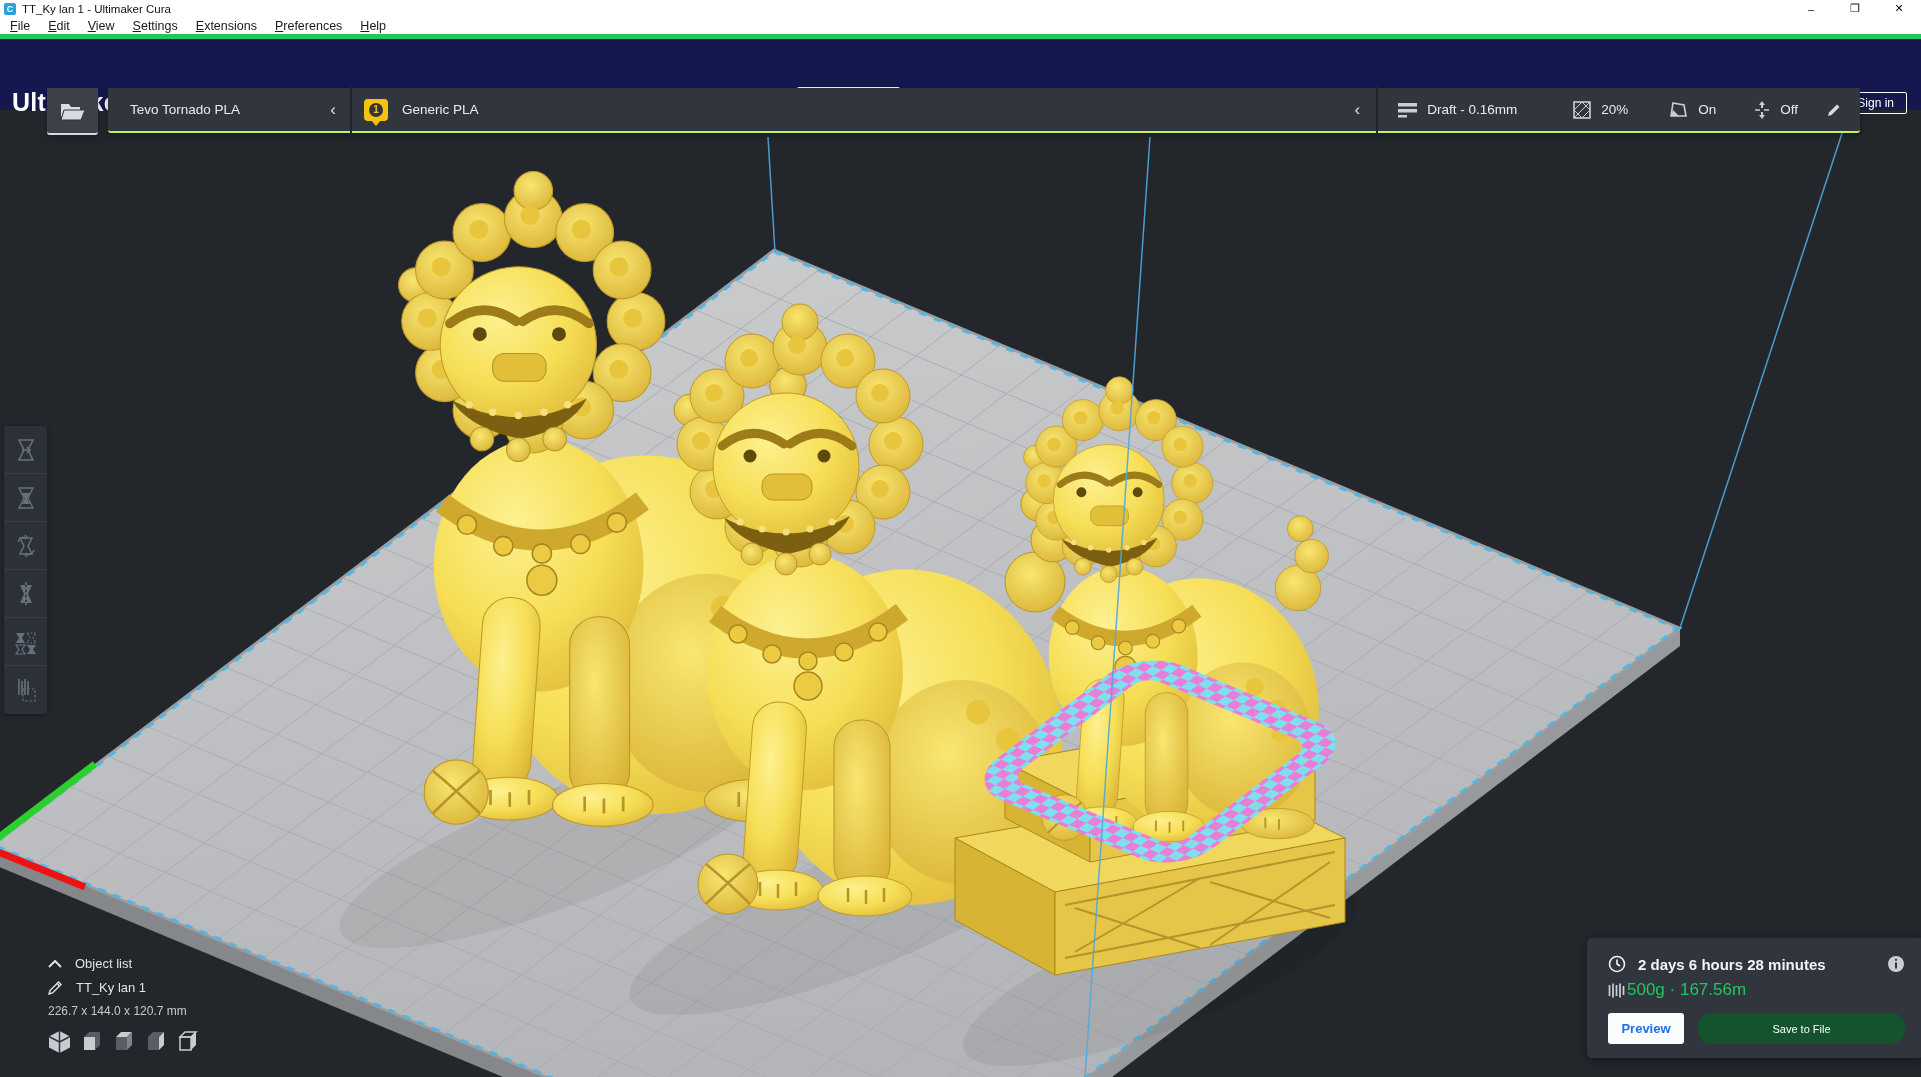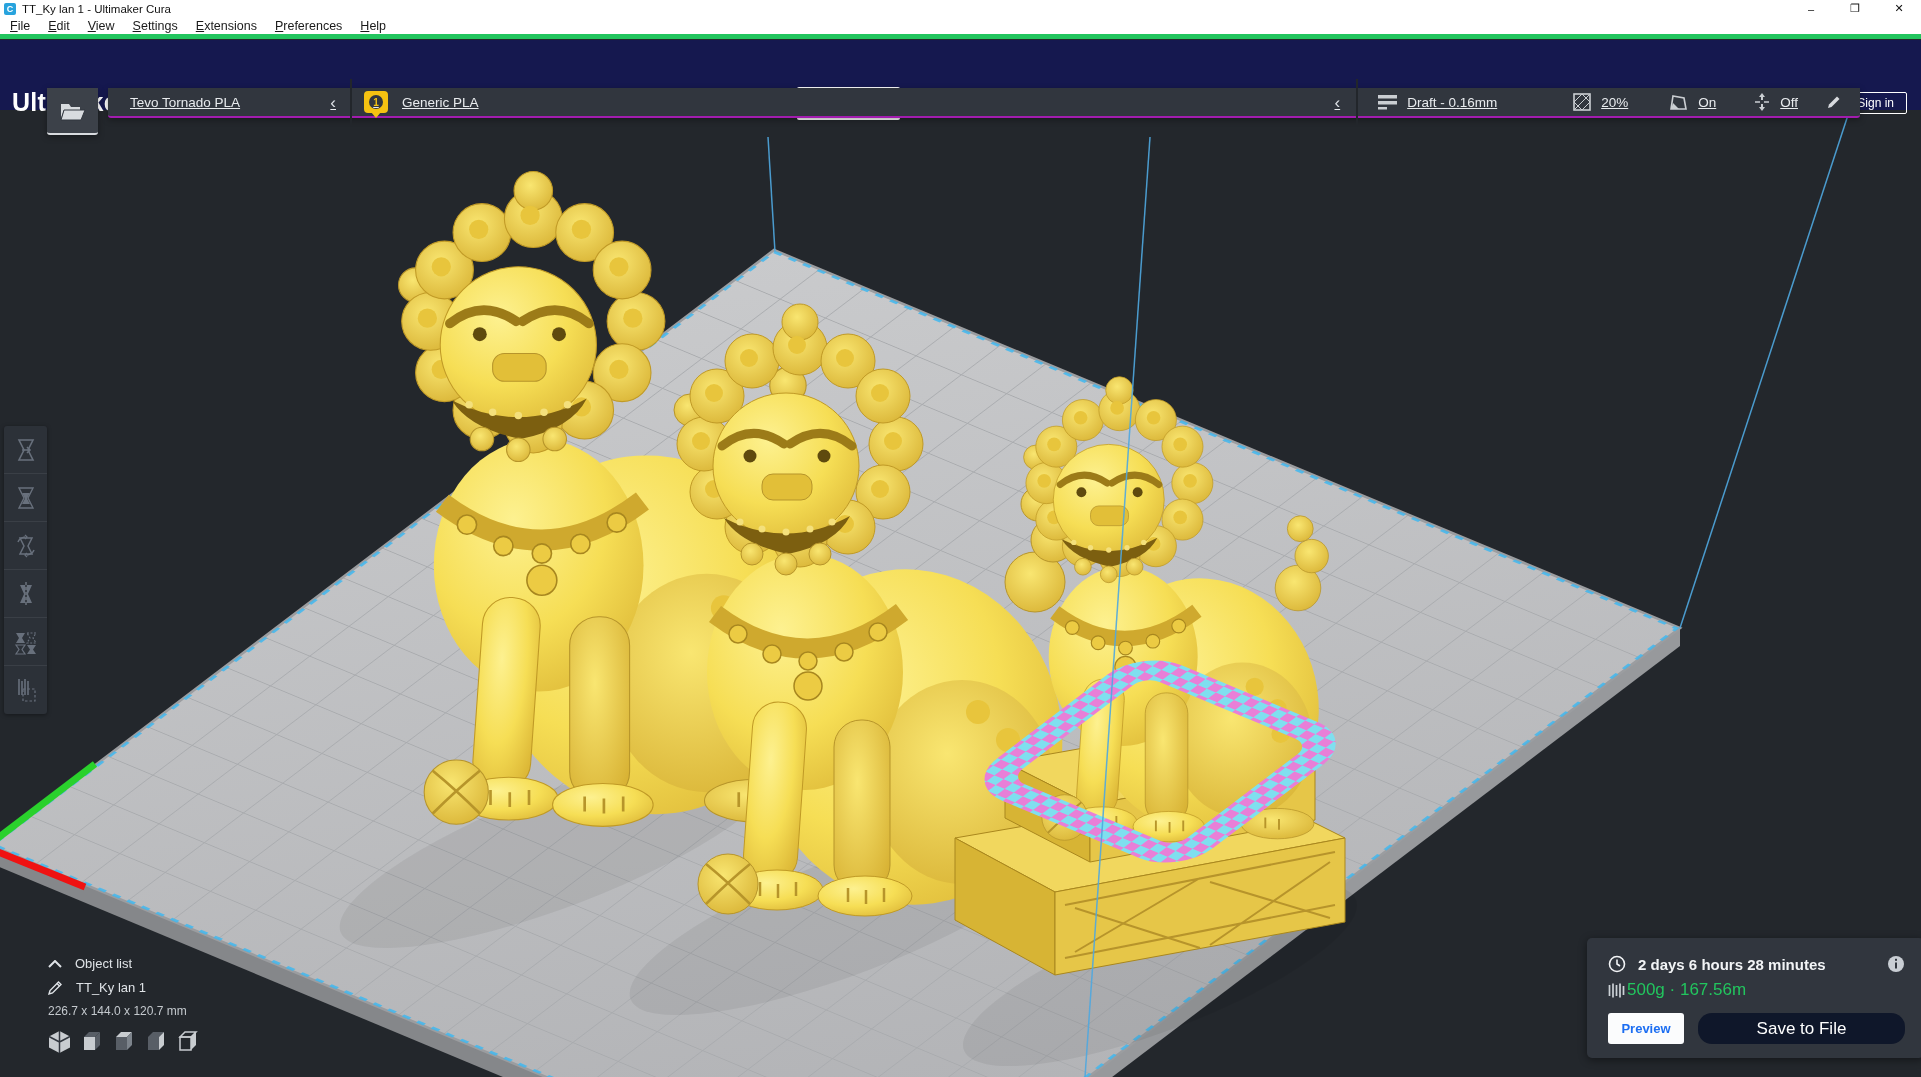--- a/index.html
+++ b/index.html
@@ -32,23 +32,23 @@
          font-size:12px; font-weight:600; letter-spacing:1px; color:#8b90a6; }
   .tab.active { background:#ffffff; color:#15184f; border-radius:2px; }
   .hdr-buttons { position:absolute; right:14px; top:52px; display:flex; gap:13px; }
   .hdr-btn { height:22px; padding:0 12px; border:1px solid #ffffff; border-radius:2px; color:#fff;
              font-size:12px; display:flex; align-items:center; background:transparent; }
 
   
   .folder-btn { position:absolute; left:47px; top:88px; width:51px; height:47px; background:#3c4149;
                 border-bottom:2px solid #d8dbdf; border-radius:0 0 3px 3px; display:flex;
                 align-items:center; justify-content:center; z-index:30; box-shadow:0 2px 6px rgba(0,0,0,.35); }
-  .stage-panel { position:absolute; left:108px; top:88px; width:1752px; height:30px; background:#31363e;
-                 border-bottom:2px solid #a21caf; border-radius:0 0 3px 3px; display:flex; align-items:center;
-                 z-index:30; box-shadow:0 2px 6px rgba(0,0,0,.35); color:#e8ebee; font-size:13.5px;text-decoration:underline; }
+  .stage-panel { position:absolute; left:108px; top:88px; width:1752px; height:45px; background:#31363e;
+                 border-bottom:2px solid #bef264; border-radius:0 0 3px 3px; display:flex; align-items:center;
+                 z-index:30; box-shadow:0 2px 6px rgba(0,0,0,.35); color:#e8ebee; font-size:13.5px; }
   .printer-sec { width:242px; display:flex; align-items:center; padding:0 14px 0 22px; height:100%; }
   .printer-name { flex:1; }
   .chev { font-size:17px; color:#dfe3e8; line-height:1; }
   .vdiv { width:2px; height:47px; background:#22262b; }
   .material-sec { display:flex; align-items:center; padding-left:12px; height:100%; }
   .extruder-badge { position:relative; width:24px; height:22px; background:#f5c211; border-radius:4px;
                     display:flex; align-items:center; justify-content:center; margin-right:14px; }
   .extruder-badge::after { content:""; position:absolute; left:7px; bottom:-5px; border-left:5px solid transparent;
                     border-right:5px solid transparent; border-top:6px solid #f5c211; }
   .extruder-num { width:14px; height:14px; background:#31363e; border-radius:50%; color:#f5c211;
@@ -74,22 +74,22 @@
 
   
   .output { position:absolute; left:1587px; top:938px; width:337px; height:120px; background:#31363e;
             border-radius:5px; z-index:10; padding:17px 19px 8px 21px; box-shadow:0 2px 8px rgba(0,0,0,.45); }
   .out-row { display:flex; align-items:center; }
   .time-text { font-size:15px; font-weight:bold; color:#f2f4f6; margin-left:12px; flex:1; }
   .usage-text { font-size:17px; color:#22c55e; margin-left:2px; }
   .out-btns { display:flex; margin-top:13px; }
   .btn-preview { width:76px; height:31px; background:#fbfcfd; color:#1c6ef2; font-weight:600;
                  font-size:13px; border:none; border-radius:3px; }
-  .btn-save { flex:1; height:31px; margin-left:14px; background:#0f172a; color:#fff;
-              font-size:17px; border:none; border-radius:14px; }
+  .btn-save { flex:1; height:31px; margin-left:14px; background:#14532d; color:#fff;
+              font-size:11px; border:none; border-radius:14px; }
 
   
   .scene { position:absolute; left:0; top:0; z-index:0; }
 </style>
 </head>
 <body>
 
 <svg class="scene" width="1921" height="1077" viewBox="0 0 1921 1077">
   <defs>
     <linearGradient id="gPlate" x1="0" y1="0" x2="1" y2="1">
@@ -302,21 +302,21 @@
       <div class="extruder-num">1</div>
     </div>
     <span>Generic PLA</span>
   </div>
 
   <div class="spacer"></div>
   <span class="chev" style="margin-right:16px;">‹</span>
   <div class="vdiv"></div>
 
   <div class="settings-sec">
-    <div class="sgroup" style="margin-right:76px;">
+    <div class="sgroup" style="margin-right:56px;">
       <svg class="sicon" width="19" height="16" viewBox="0 0 19 16">
         <rect x="0" y="1" width="19" height="3.5" fill="#d8dbdf"></rect>
         <rect x="0" y="7" width="19" height="3.5" fill="#d8dbdf"></rect>
         <rect x="0" y="13" width="9" height="2.5" fill="#d8dbdf"></rect>
       </svg>
       <span>Draft - 0.16mm</span>
     </div>
     <div class="sgroup" style="margin-right:42px;">
       <svg class="sicon" width="18" height="18" viewBox="0 0 18 18">
         <rect x="1" y="1" width="16" height="16" fill="none" stroke="#d8dbdf" stroke-width="1.6"></rect>

